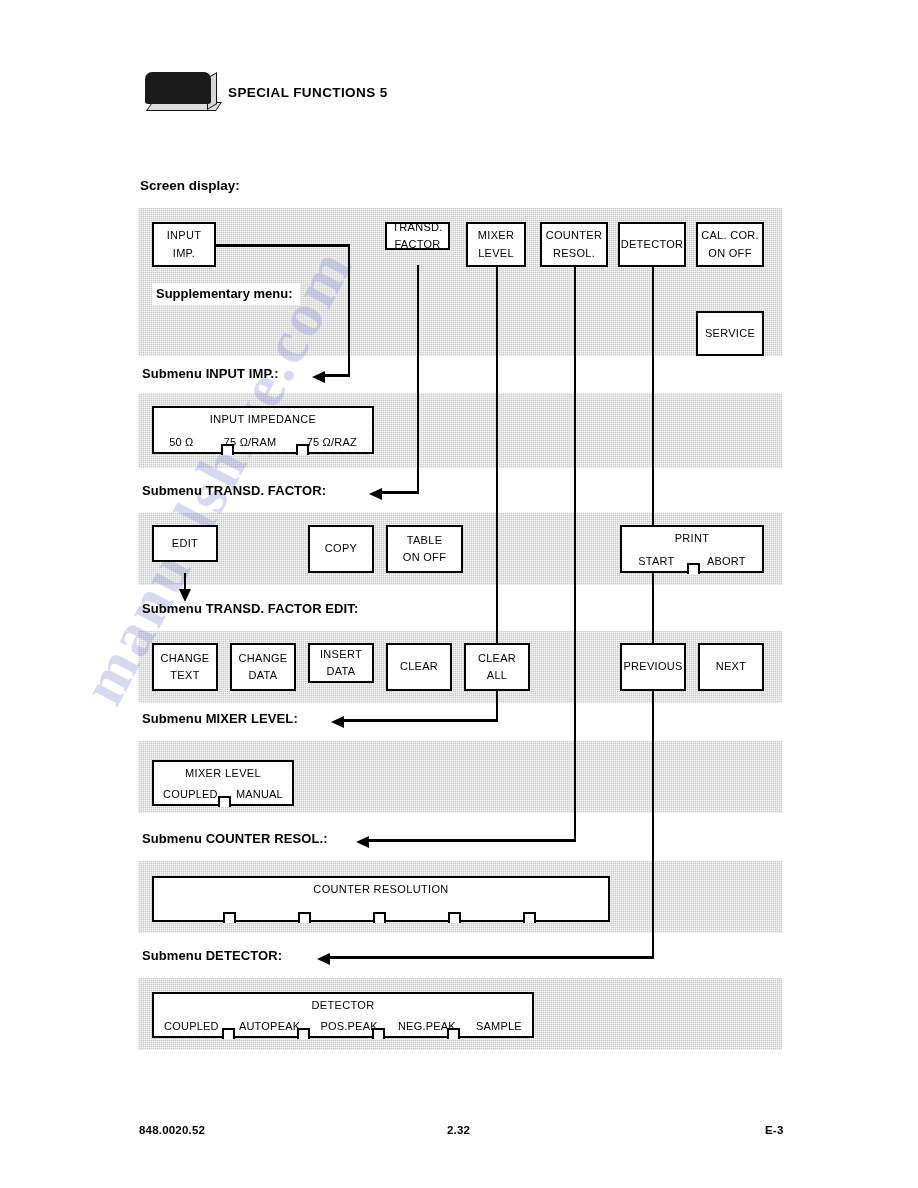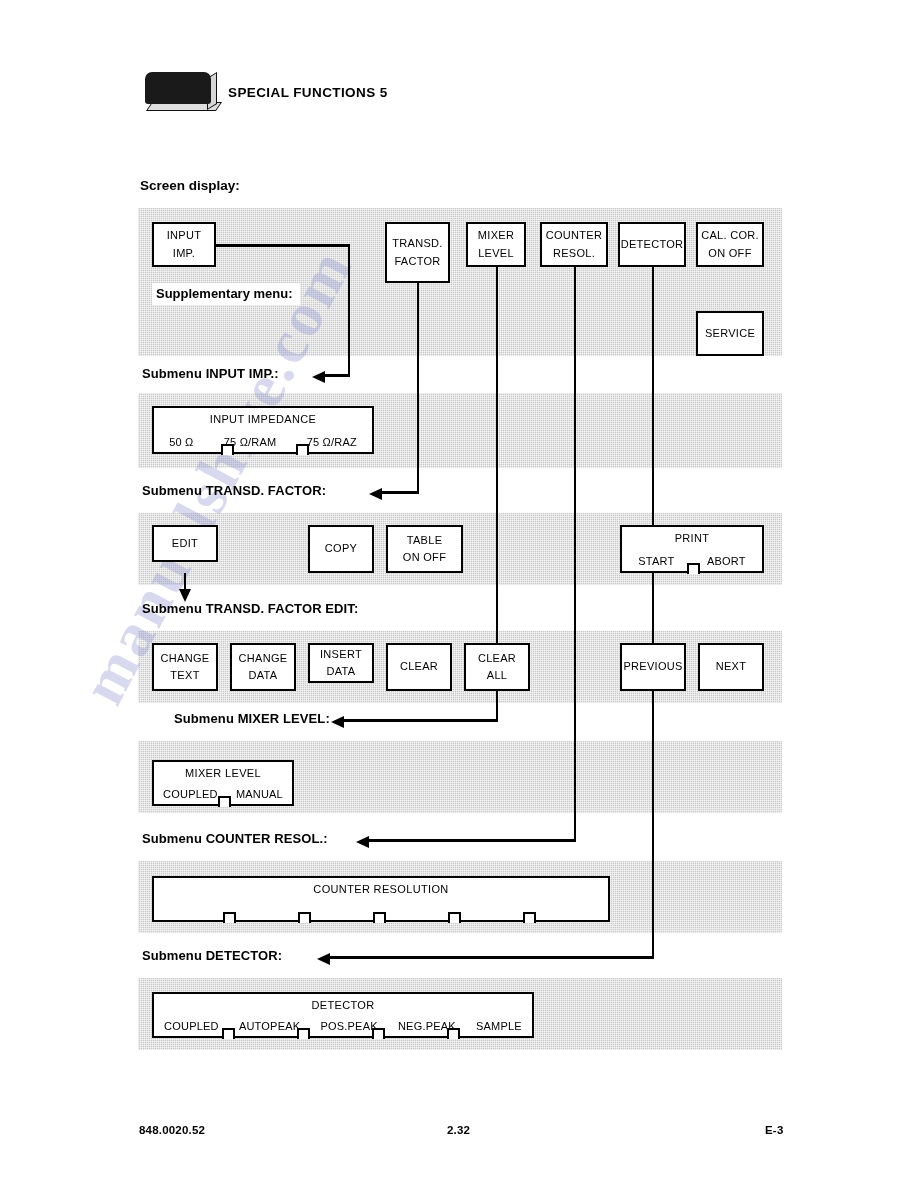--- a/index.html
+++ b/index.html
@@ -180,21 +180,21 @@
 
   <div class="vline" style="left:651.5px;top:265px;height:693px;"></div>
   <div class="hline" style="left:330px;top:956px;width:324px;"></div>
   <div class="arrow-left" style="left:317px;top:952.5px;"></div>
 
   <div class="kbox" style="left:152px;top:222px;width:64px;height:45px;">
     <span>INPUT</span>
     <span>IMP.</span>
   </div>
 
-  <div class="kbox" style="left:385px;top:222px;width:65px;height:61px;">
+  <div class="kbox" style="left:385px;top:222px;width:65px;height:28px;">
     <span>TRANSD.</span>
     <span>FACTOR</span>
   </div>
 
   <div class="kbox" style="left:466px;top:222px;width:60px;height:45px;">
     <span>MIXER</span>
     <span>LEVEL</span>
   </div>
 
   <div class="kbox" style="left:540px;top:222px;width:68px;height:45px;">
@@ -284,21 +284,21 @@
     <span>CLEAR</span>
     <span>ALL</span>
   </div>
   <div class="kbox" style="left:620px;top:643px;width:66px;height:48px;">
     <span>PREVIOUS</span>
   </div>
   <div class="kbox" style="left:698px;top:643px;width:66px;height:48px;">
     <span>NEXT</span>
   </div>
 
-  <div class="cap" style="left:142px;top:711px;margin-left:32px;">Submenu MIXER LEVEL:</div>
+  <div class="cap" style="left:142px;top:711px;">Submenu MIXER LEVEL:</div>
 
   <div class="band" style="left:138px;top:741px;width:644px;height:72px;"></div>
 
   <div class="panel" style="left:152px;top:760px;width:142px;height:46px;">
     <div class="ptitle">MIXER LEVEL</div>
     <div class="popts">
       <div class="popt">COUPLED</div>
       <div class="popt">MANUAL</div>
     </div>
     <div class="notch" style="left:64px;"></div>

